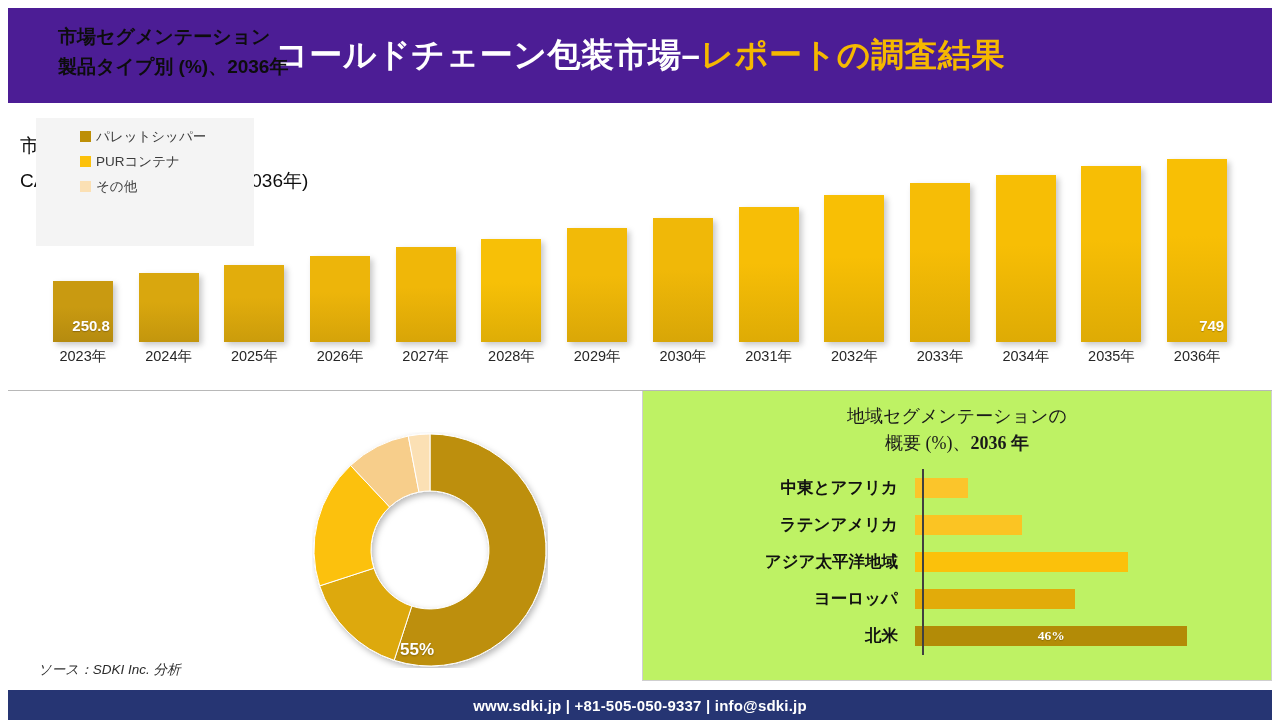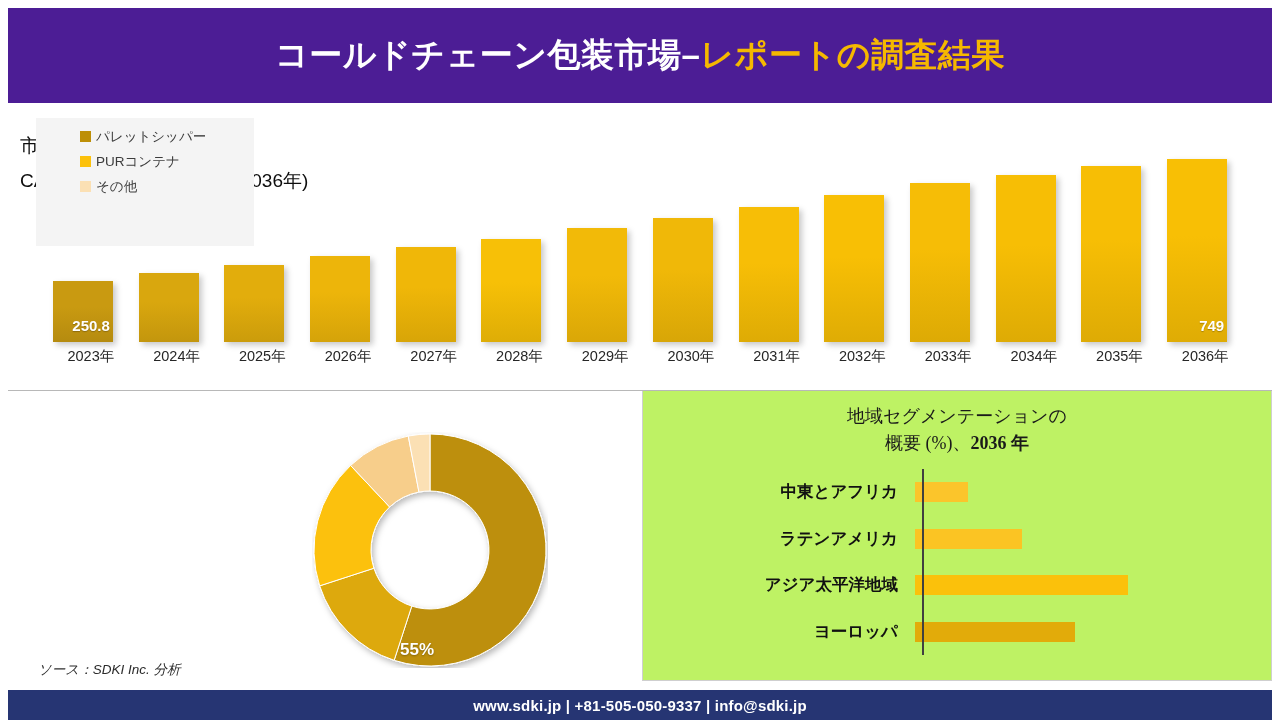--- a/index.html
+++ b/index.html
@@ -64,21 +64,21 @@
   }
   .col-val {
     position: absolute;
     left: 0; right: 3px;
     bottom: 8px;
     text-align: right;
     font-size: 15px; font-weight: bold; color: #ffffff;
     text-shadow: 0 1px 1px rgba(0,0,0,0.25);
   }
   .col-labels {
-    position: absolute; left: 8px; bottom: 0;
+    position: absolute; left: 0; bottom: 0;
     width: 1200px; height: 28px;
     display: flex;
   }
   .col-label {
     flex: 1 1 0;
     text-align: center;
     font-size: 14.5px;
     color: #262626;
     line-height: 24px;
   }
@@ -296,20 +296,24 @@
         <div class="col-label">2034年</div>
         <div class="col-label">2035年</div>
         <div class="col-label">2036年</div>
       </div>
   </div>
 
   <div class="hdiv"></div>
 
   <div class="panel-left"></div>
 
+  <div class="seg-title">
+    <div>市場セグメンテーション</div>
+    <div>製品タイプ別 (%)、2036年</div>
+  </div>
 
   <div class="legend-box" id="legend-box">
       <div class="legend-row">
         <span class="legend-swatch" style="background: rgb(189, 143, 7);"></span>
         <span class="legend-text">パレットシッパー</span>
       </div>
       <div class="legend-row">
         <span class="legend-swatch" style="background: rgb(252, 193, 11);"></span>
         <span class="legend-text">PURコンテナ</span>
       </div>
@@ -361,20 +365,28 @@
             <div class="reg-bar-wrap">
               <div class="reg-bar" style="width: 213.1px; background: rgb(251, 193, 11);"></div>
             </div>
           </div>
           <div class="reg-row">
             <div class="reg-name">ヨーロッパ</div>
             <div class="reg-bar-wrap">
               <div class="reg-bar" style="width: 159.8px; background: rgb(226, 171, 10);"></div>
             </div>
           </div>
+          <div class="reg-row">
+            <div class="reg-name">北米</div>
+            <div class="reg-bar-wrap">
+              <div class="reg-bar" style="width: 272.3px; background: rgb(179, 139, 7);">
+                <span class="reg-val">46%</span>
+              </div>
+            </div>
+          </div>
         </div>
       <div class="reg-axis"></div>
     </div>
   </div>
 
   <div class="footer">
     <div class="footer-text">www.sdki.jp | +81-505-050-9337 | info@sdki.jp</div>
   </div>
 
 </div>

